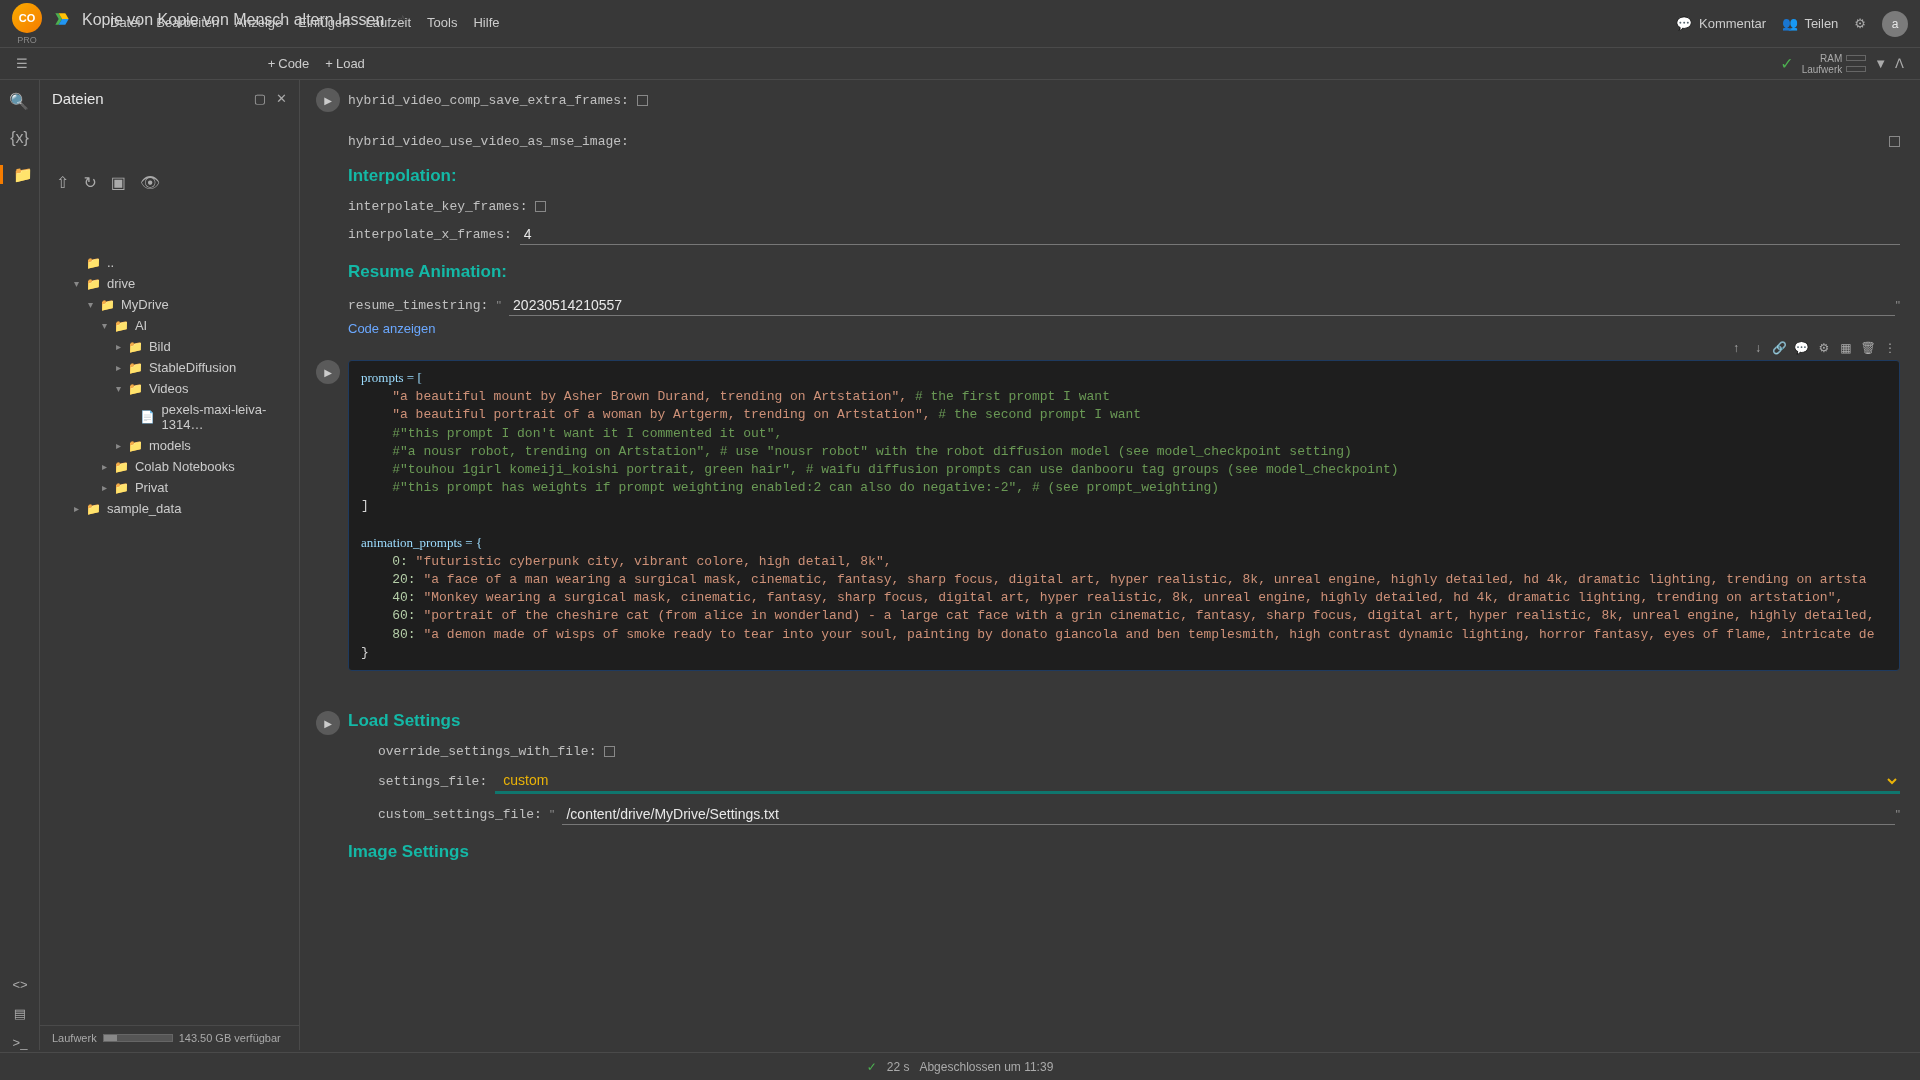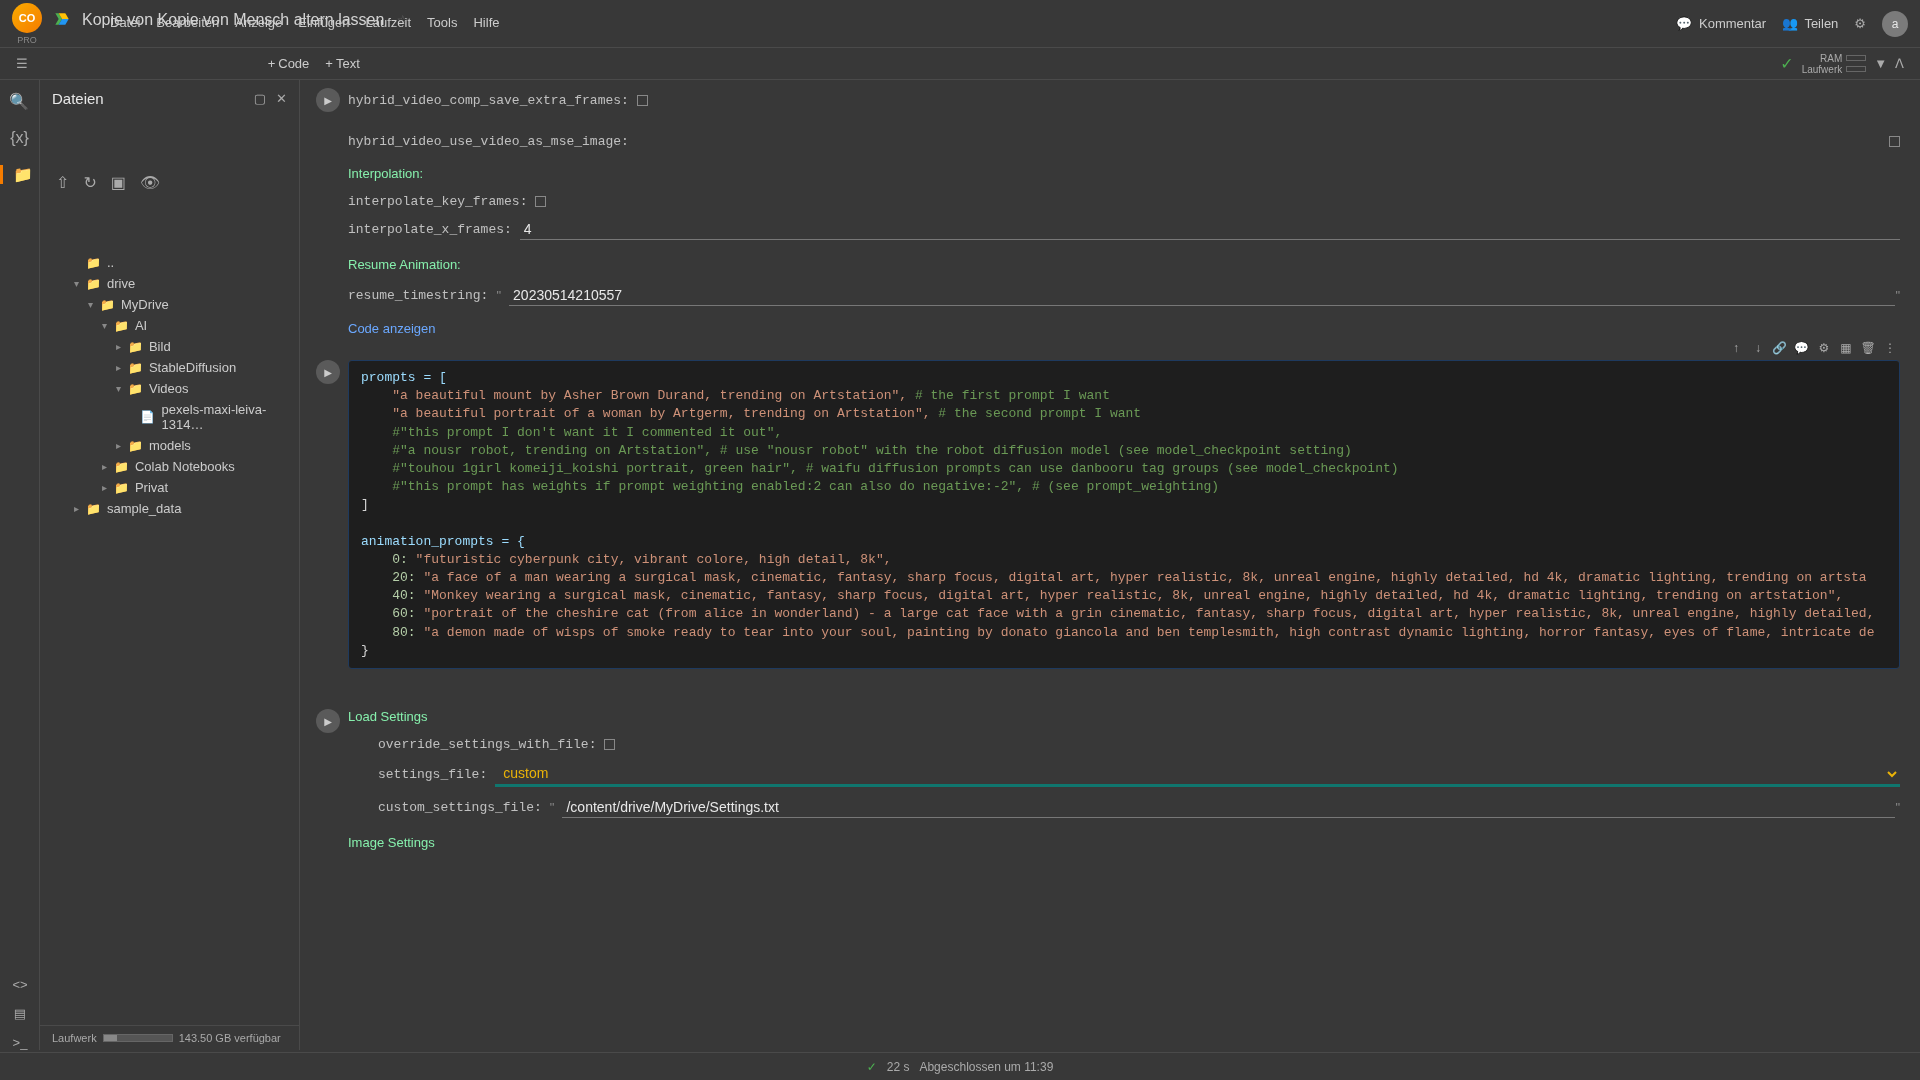--- a/index.html
+++ b/index.html
@@ -59,31 +59,31 @@
 .run-btn::before { content: "▶"; font-size: 10px; color: #ccc; }
 
 .form-row { display: flex; align-items: center; padding: 5px 0; }
 .form-label { color: #c0c0c0; font-family: "Courier New", monospace; font-size: 13px; }
 .form-checkbox { width: 11px; height: 11px; border: 1px solid #888; margin-left: 8px; background: #383838; }
 .form-checkbox.checked { background: #4a8cff; border-color: #4a8cff; position: relative; }
 .form-checkbox.checked::after { content: "✓"; position: absolute; color: white; font-size: 9px; top: -2px; left: 0; }
 .form-input { margin-left: 8px; background: transparent; border: none; border-bottom: 1px solid #777; color: #e8e8e8; padding: 2px 4px; font-size: 14px; flex: 1; outline: none; }
 .form-select { margin-left: 8px; background: transparent; border: none; border-bottom: 3px solid #0f766e; color: #eab308; padding: 2px 4px; font-size: 14px; flex: 1; }
 
-.section-heading { font-size: 13px; font-weight: normal; color: #86efac; margin: 12px 0 8px 0; }
-.show-code { color: #6ba8ff; font-size: 13px; cursor: pointer; margin: 10px 0; }
+.section-heading { font-size: 17px; font-weight: bold; color: #14b8a6; margin: 12px 0 8px 0; }
+.show-code { color: #6ba8ff; font-size: 13px; cursor: pointer; margin: 0 0; }
 
 .code-cell { border: 1px solid #1e3a5f; border-radius: 4px; position: relative; }
 .code-toolbar { position: absolute; top: -22px; right: 0; display: flex; gap: 4px; }
 .code-toolbar-btn { width: 18px; height: 18px; color: #aaa; cursor: pointer; font-size: 12px; display: flex; align-items: center; justify-content: center; }
 .code-editor { background: #1e1e1e; padding: 8px 12px; font-family: "Courier New", monospace; font-size: 13px; line-height: 1.4; color: #d4d4d4; white-space: pre; overflow-x: auto; border-radius: 3px; }
 .c-str { color: #ce9178; }
 .c-com { color: #6a9955; }
 .c-num { color: #b5cea8; }
-.c-var { color: #9cdcfe; }
+.c-var { color: #9cdcfe; font-family: Liberation Serif, serif; }
 .c-op { color: #d4d4d4; }
 
 .status-bar { position: fixed; bottom: 0; left: 0; right: 0; height: 28px; background: #383838; border-top: 1px solid #4a4a4a; display: flex; align-items: center; justify-content: center; font-size: 12px; color: #aaa; gap: 10px; }
 .status-check { color: #4caf50; }
 
 .bottom-rail { position: absolute; left: 0; bottom: 30px; width: 40px; display: flex; flex-direction: column; gap: 14px; align-items: center; color: #aaa; }
 </style>
 </head>
 <body>
 
@@ -129,21 +129,21 @@
 <div class="toolbar">
   <span style="color:#aaa;margin-right:20px;cursor:pointer;">☰</span>
   <div style="flex:1;display:flex;">
     <div style="margin-left:220px;display:flex;">
       <div class="add-btn">
           <span>+</span>
           <span>Code</span>
         </div>
       <div class="add-btn">
           <span>+</span>
-          <span>Text</span>
+          <span>Load</span>
         </div>
     </div>
   </div>
   <div class="toolbar-right">
     <span class="check-icon">✓</span>
     <div class="runtime-info">
       <div style="display:flex;align-items:center;gap:4px;">
         <span>RAM</span>
         <div class="runtime-bar"></div>
       </div>

